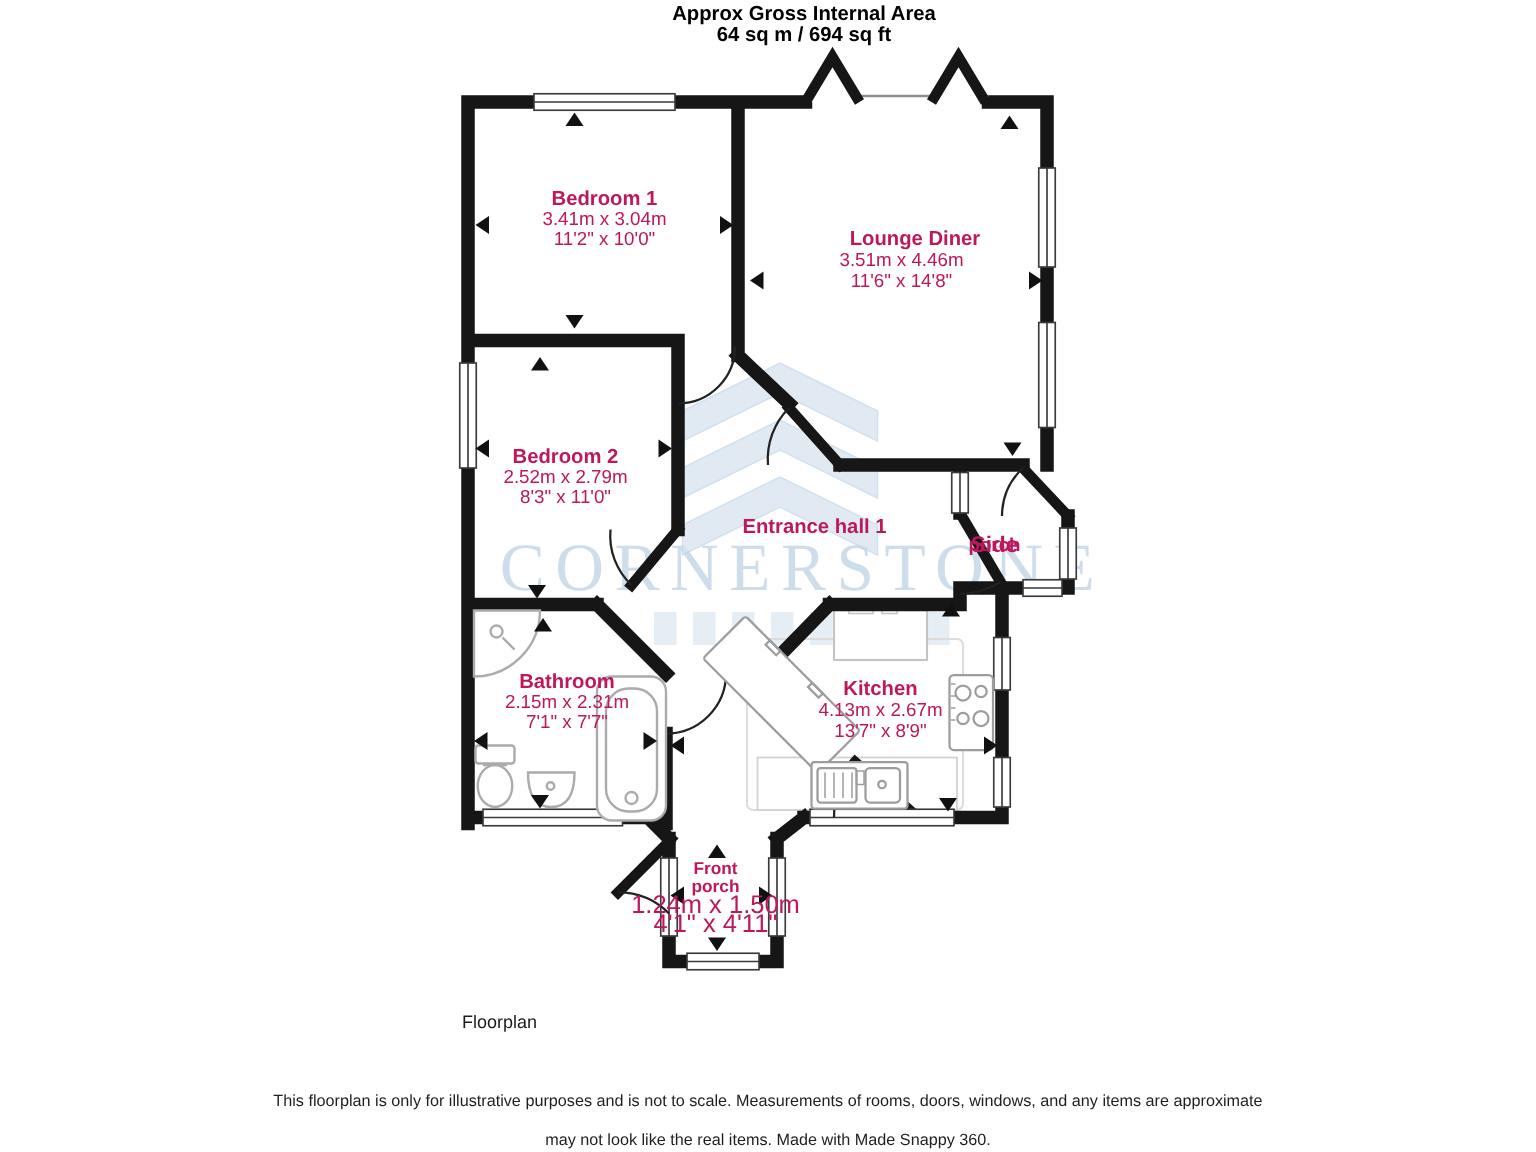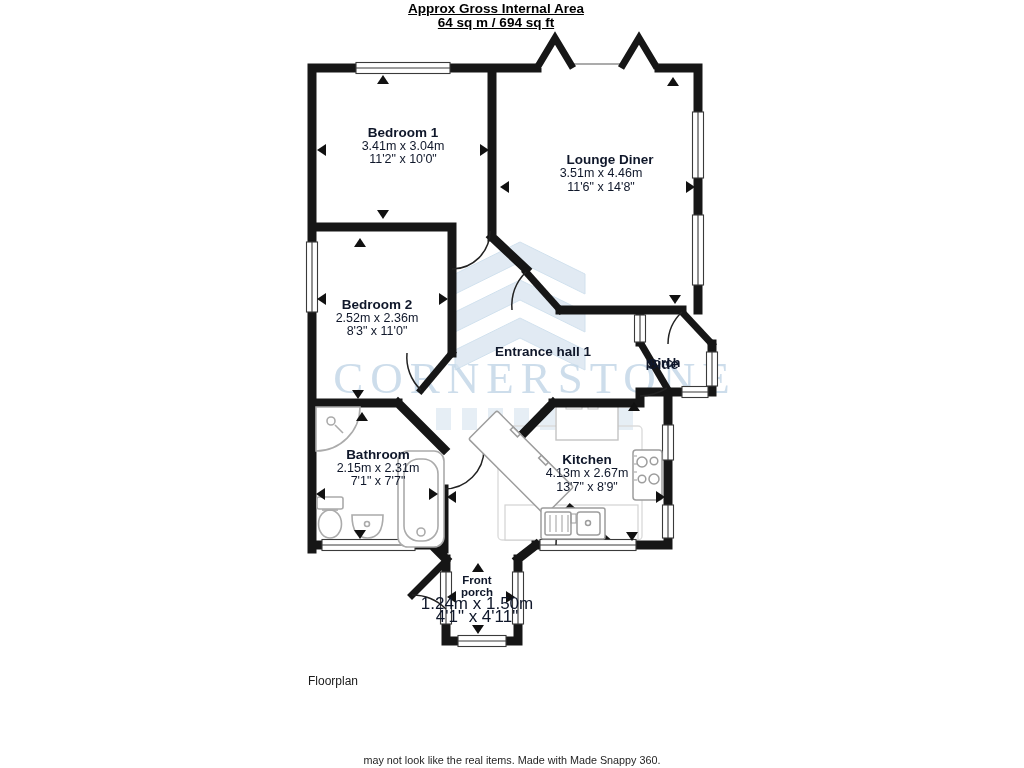--- a/index.html
+++ b/index.html
@@ -1,25 +1,25 @@
 <!DOCTYPE html>
 <html><head>
 <meta charset="utf-8">
 <style>
   html,body{margin:0;padding:0;background:#fff;}
   #canvas{position:relative;width:1024px;height:768px;background:#fff;overflow:hidden;
           font-family:"Liberation Sans", sans-serif;}
   #plan-svg{position:absolute;left:0;top:0;}
   .lbl{position:absolute;transform:translate(-50%,-50%);white-space:nowrap;
-       color:#0f172a;font-size:12.5px;line-height:1.1;text-align:right;}
+       color:#be185d;font-size:12.5px;line-height:1.1;text-align:right;}
   .lbl.b{font-weight:bold;font-size:13.5px;}
   .lbl.sm{font-size:17px;}
   .lbl.smb{font-weight:bold;font-size:11.5px;}
-  .title-line{position:absolute;left:496px;transform:translateX(-50%);
-       font-weight:bold;font-size:13.5px;color:#000;white-space:nowrap;text-decoration:underline;}
+  .title-line{position:absolute;left:536px;transform:translateX(-50%);
+       font-weight:bold;font-size:13.5px;color:#000;white-space:nowrap;}
   .caption{position:absolute;font-size:12px;color:#1b1b1b;}
   .disclaimer{position:absolute;left:512px;transform:translateX(-50%);
        font-size:10.8px;color:#1f1f1f;white-space:nowrap;}
   .watermark-text{position:absolute;left:535px;top:378px;transform:translate(-50%,-50%);
        font-family:"Liberation Serif", serif;font-size:45px;letter-spacing:7px;
        color:rgba(164,193,219,0.55);white-space:nowrap;font-weight:400;}
 </style>
 </head>
 <body>
 
@@ -190,21 +190,21 @@
 
   <div class="lbl b" style="left:403px;top:133px">Bedroom 1</div>
   <div class="lbl" style="left:403px;top:147px">3.41m x 3.04m</div>
   <div class="lbl" style="left:403px;top:160px">11'2" x 10'0"</div>
 
   <div class="lbl b" style="left:610px;top:160px">Lounge Diner</div>
   <div class="lbl" style="left:601px;top:174px">3.51m x 4.46m</div>
   <div class="lbl" style="left:601px;top:188px">11'6" x 14'8"</div>
 
   <div class="lbl b" style="left:377px;top:305px">Bedroom 2</div>
-  <div class="lbl" style="left:377px;top:319px">2.52m x 2.36m</div>
+  <div class="lbl" style="left:377px;top:319px">2.52m x 2.79m</div>
   <div class="lbl" style="left:377px;top:332px">8'3" x 11'0"</div>
 
   <div class="lbl b" style="left:543px;top:352px">Entrance hall 1</div>
 
   <div class="lbl b" style="left:663px;top:364px;font-size:15px">Side</div>
   <div class="lbl b" style="left:663px;top:364px;font-size:12.5px">porch</div>
 
   <div class="lbl b" style="left:378px;top:455px">Bathroom</div>
   <div class="lbl" style="left:378px;top:469px">2.15m x 2.31m</div>
   <div class="lbl" style="left:378px;top:482px">7'1" x 7'7"</div>
@@ -213,15 +213,16 @@
   <div class="lbl" style="left:587px;top:474px">4.13m x 2.67m</div>
   <div class="lbl" style="left:587px;top:488px">13'7" x 8'9"</div>
 
   <div class="lbl smb" style="left:477px;top:580px">Front</div>
   <div class="lbl smb" style="left:477px;top:592px">porch</div>
   <div class="lbl sm" style="left:477px;top:604px">1.24m x 1.50m</div>
   <div class="lbl sm" style="left:477px;top:617px">4'1" x 4'11"</div>
 
   <div class="caption" style="left:308px;top:674px">Floorplan</div>
 
+  <div class="disclaimer" style="top:728px">This floorplan is only for illustrative purposes and is not to scale. Measurements of rooms, doors, windows, and any items are approximate</div>
   <div class="disclaimer" style="top:754px">may not look like the real items. Made with Made Snappy 360.</div>
 
 </div>
 
 </body></html>

